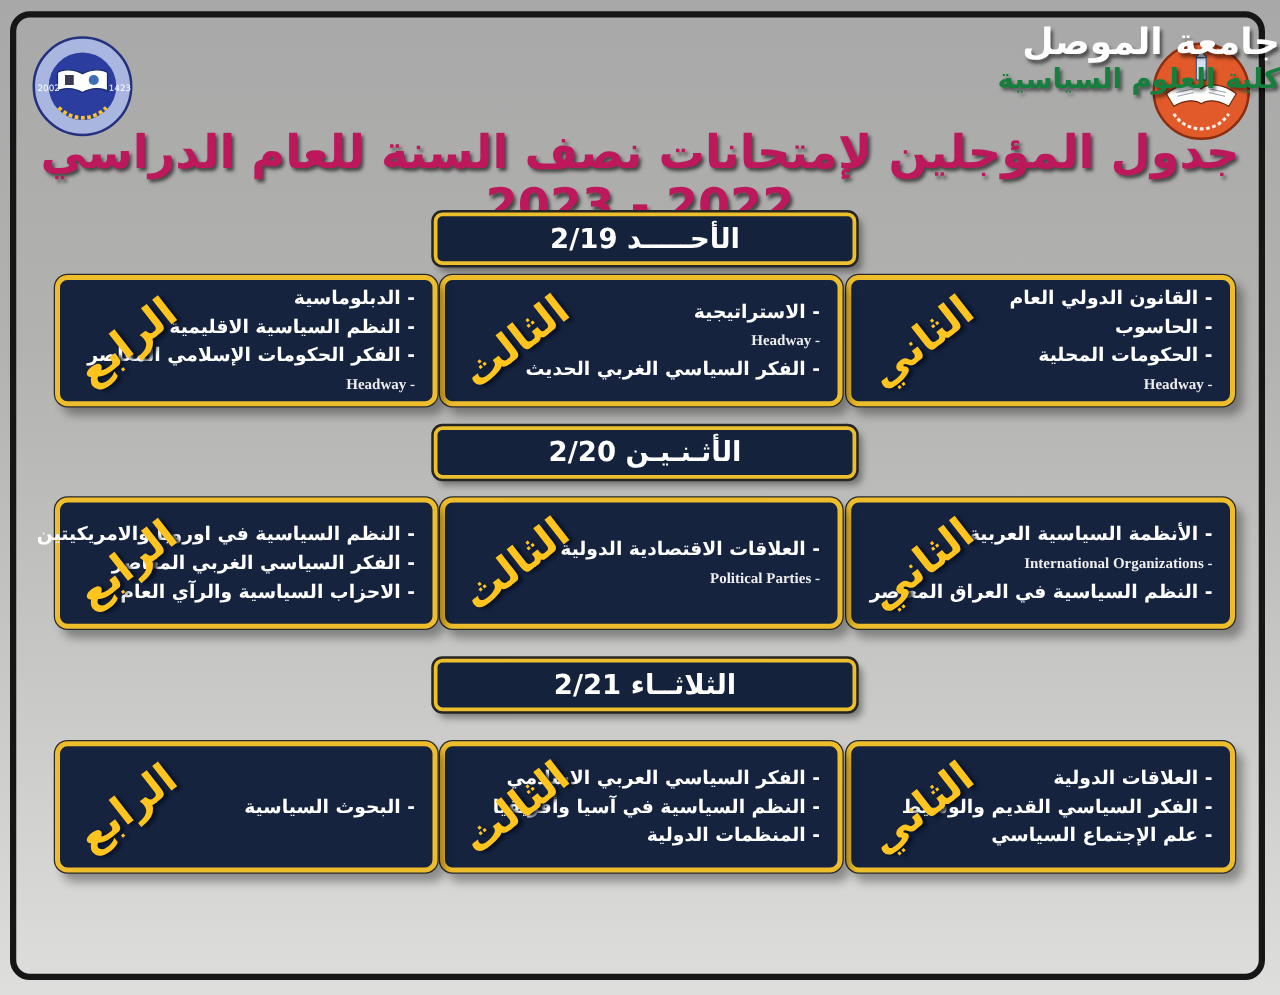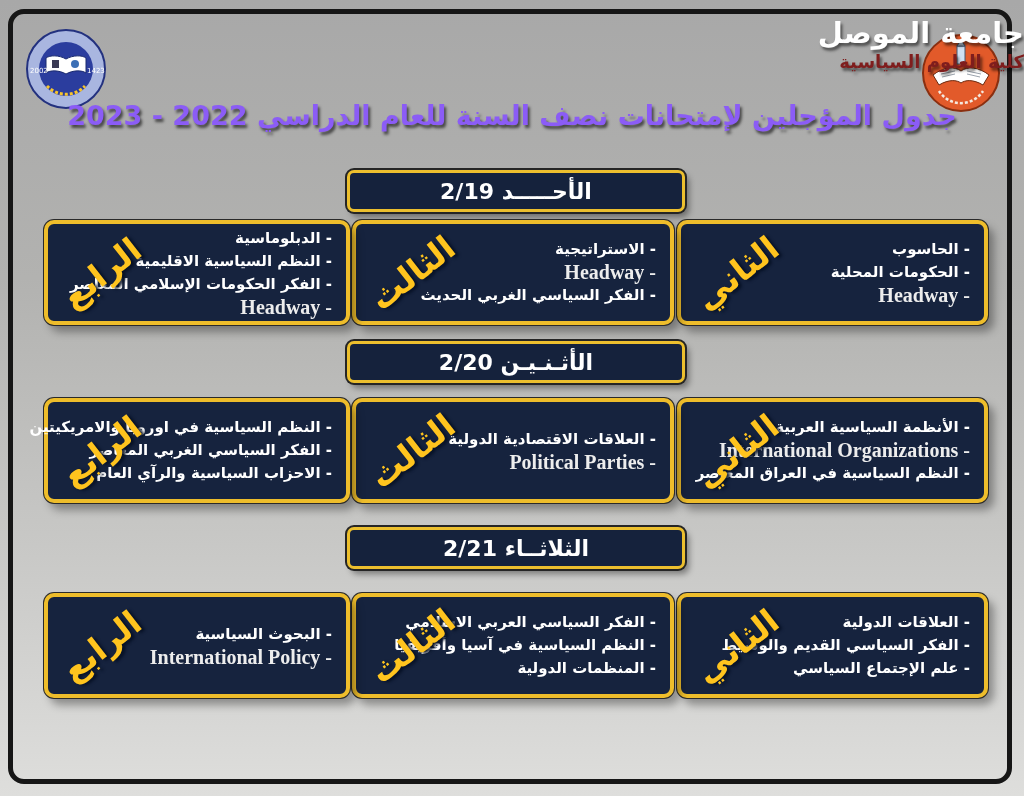--- a/index.html
+++ b/index.html
@@ -10,24 +10,24 @@
   }
   .page-frame{
     position:absolute;left:8px;top:9px;width:1004px;height:775px;
     box-sizing:border-box;border:5px solid #161616;border-radius:16px;
     pointer-events:none;
   }
   
   .top-titles{position:absolute;top:16px;left:0;width:100%;}
   .uni-title{margin:0;font-size:29px;font-weight:bold;color:#ffffff;direction:rtl;
     text-shadow:2px 3px 3px rgba(0,0,0,.55);}
-  .col-title{margin:1px 0 0 16px;font-size:18px;font-weight:bold;color:#7f1d1d;direction:rtl;
+  .col-title{margin:1px 0 0 16px;font-size:22px;font-weight:bold;color:#15803d;direction:rtl;
     text-shadow:2px 3px 3px rgba(0,0,0,.55);}
   .subtitle{position:absolute;top:100px;left:0;width:100%;text-align:center;
-    font-size:27px;font-weight:bold;color:#8b5cf6;direction:rtl;
+    font-size:37px;font-weight:bold;color:#be185d;direction:rtl;
     text-shadow:2px 3px 3px rgba(0,0,0,.6);}
   
   .logo{position:absolute;}
   .logo-college{left:25px;top:28px;width:82px;height:82px;}
   .logo-university{left:921px;top:33px;width:80px;height:80px;}
   
   .day-header{
     position:absolute;left:347px;width:338px;height:42px;box-sizing:border-box;
     background:#15223c;border:3px solid #ecbf2e;border-radius:7px;
     box-shadow:0 0 0 2px #252525,4px 5px 6px rgba(0,0,0,.4);
@@ -51,21 +51,21 @@
   }
   .course-list{
     margin:0;padding:4px 14px 4px 80px;list-style:none;height:100%;
     display:flex;flex-direction:column;justify-content:center;box-sizing:border-box;
   }
   .course-list li{
     direction:rtl;text-align:right;color:#ffffff;font-weight:bold;
     font-size:15px;line-height:23px;white-space:nowrap;
   }
   .course-list li.latin{
-    font-family:"Liberation Serif",serif;font-weight:600;font-size:20px;color:#ededed;
+    font-family:"Liberation Serif",serif;font-weight:600;font-size:12px;color:#ededed;
   }
 </style>
 </head>
 <body>
 
 <div class="page-frame"></div>
 
 <svg class="logo logo-college" viewBox="0 0 82 82">
   <circle cx="41" cy="41" r="39" fill="#a9b6e0" stroke="#23317f" stroke-width="2"></circle>
   <circle cx="41" cy="41" r="27" fill="#2b3d9e"></circle>
@@ -93,20 +93,21 @@
 <div class="subtitle">جدول المؤجلين لإمتحانات نصف السنة للعام الدراسي 2022 - 2023</div>
 
 <div id="days-root">
   <section class="day">
     <div class="day-header" style="top: 170px;">
       <span class="day-title">الأحـــــد 2/19</span>
     </div>
     <div class="panel panel-second" style="top: 220px;">
       <span class="stage-label">الثاني</span>
       <ul class="course-list">
+          <li>- القانون الدولي العام</li>
           <li>- الحاسوب</li>
           <li>- الحكومات المحلية</li>
           <li class="latin">- Headway</li>
         </ul>
     </div>
     <div class="panel panel-third" style="top: 220px;">
       <span class="stage-label">الثالث</span>
       <ul class="course-list">
           <li>- الاستراتيجية</li>
           <li class="latin">- Headway</li>
@@ -170,17 +171,16 @@
       <ul class="course-list">
           <li>- الفكر السياسي العربي الاسلامي</li>
           <li>- النظم السياسية في آسيا وأفريقيا</li>
           <li>- المنظمات الدولية</li>
         </ul>
     </div>
     <div class="panel panel-fourth" style="top: 593px;">
       <span class="stage-label">الرابع</span>
       <ul class="course-list">
           <li>- البحوث السياسية</li>
-          <li class="latin">- International Policy</li>
         </ul>
     </div>
   </section>
 </div>
 
 </body></html>

